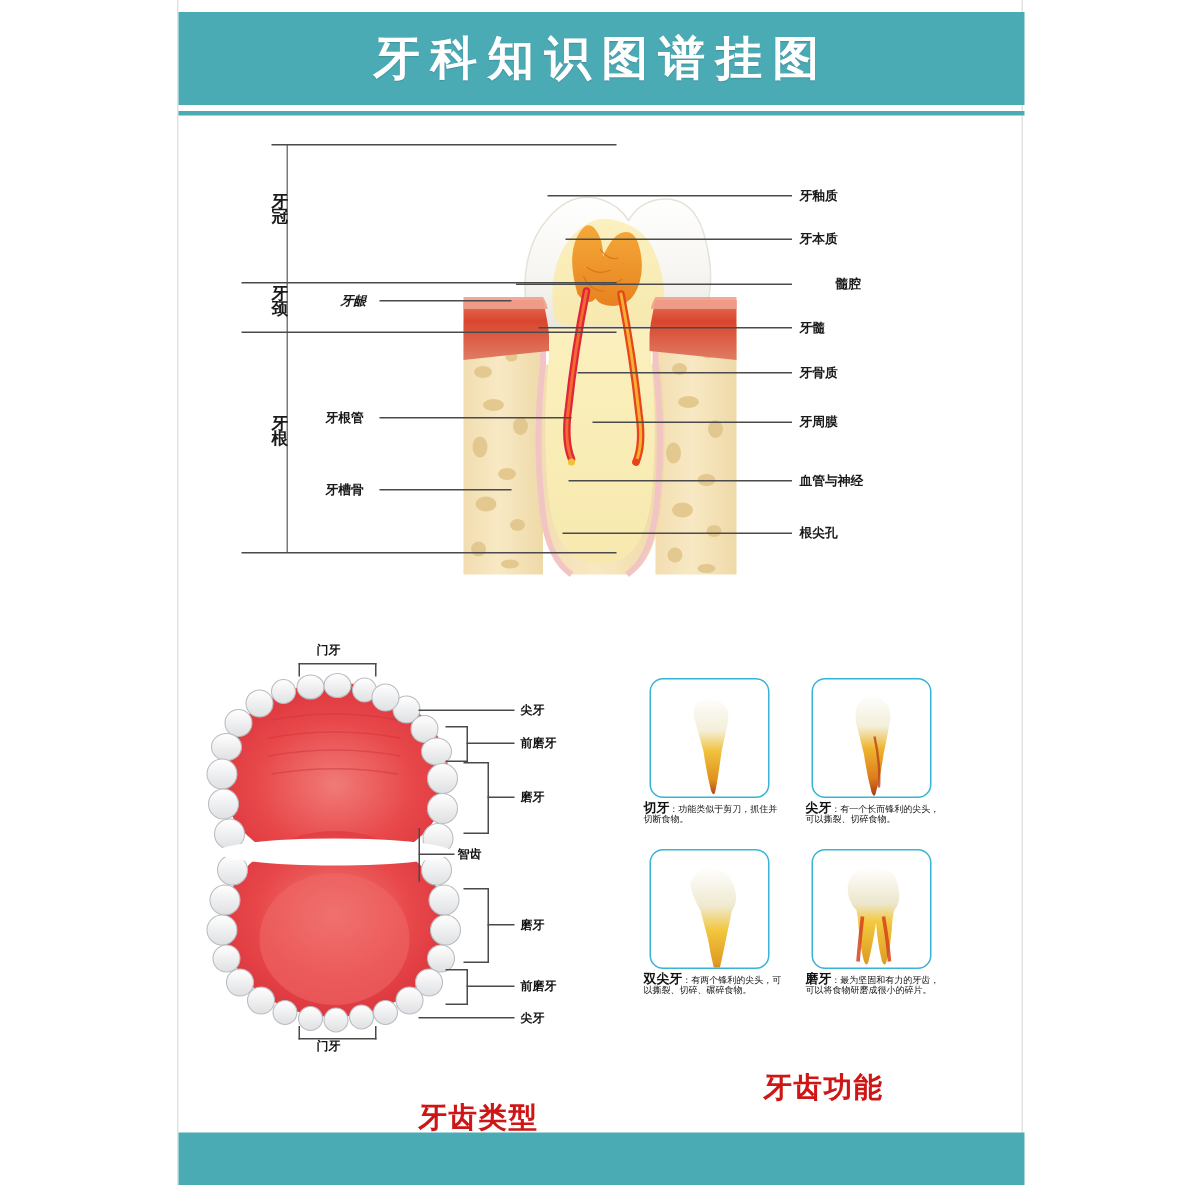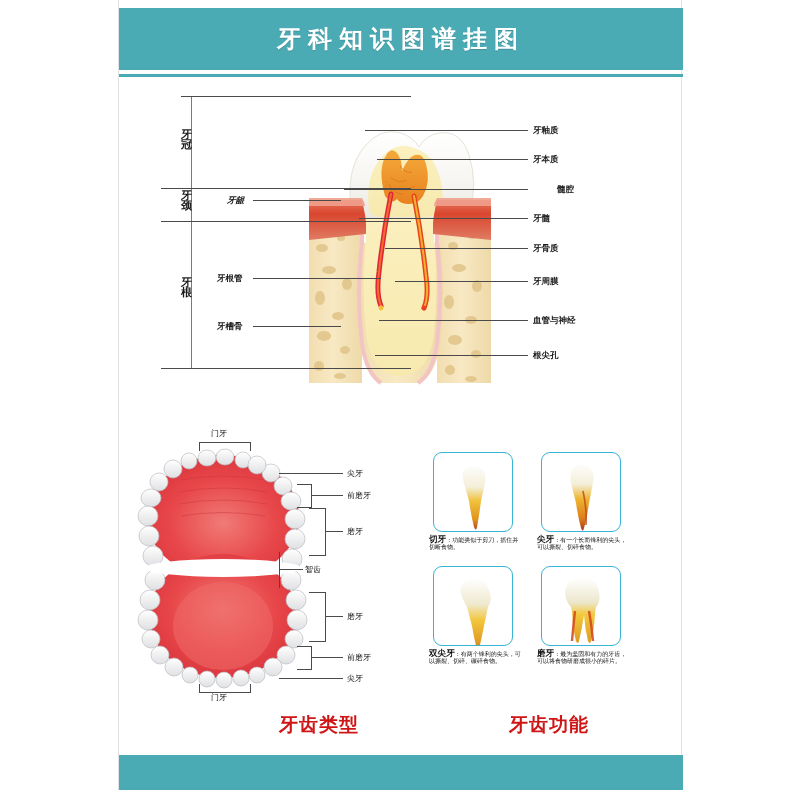--- a/index.html
+++ b/index.html
@@ -1,41 +1,41 @@
 <!DOCTYPE html>
 <html><head>
 <meta charset="utf-8">
 <style>
   html,body{margin:0;padding:0;}
   body{width:800px;height:800px;background:#ffffff;font-family:"DejaVu Sans","Liberation Sans",sans-serif;overflow:hidden;}
   #poster{position:absolute;left:118px;top:0px;width:564px;height:790px;background:#fff;
           border-left:1px solid #e2e2e2;border-right:1px solid #e2e2e2;box-sizing:border-box;}
   .hdr{position:absolute;left:0;top:8px;width:564px;height:62px;background:#4babb5;display:flex;align-items:center;justify-content:center;}
-  .hdr-title{color:#fff;font-size:24px;font-weight:bold;letter-spacing:7px;font-family:"DejaVu Sans","Liberation Sans",sans-serif;text-shadow:0 1px 1px rgba(0,0,0,.15);}
+  .hdr-title{color:#fff;font-size:31px;font-weight:bold;letter-spacing:7px;font-family:"DejaVu Sans","Liberation Sans",sans-serif;text-shadow:0 1px 1px rgba(0,0,0,.15);}
   .hdr-rule{position:absolute;left:0;top:74px;width:564px;height:3px;background:#4babb5;}
   .footer{position:absolute;left:0;bottom:0px;width:564px;height:35px;background:#4babb5;}
 
   .sec-cap{position:absolute;text-align:center;color:#cf1616;font-weight:bold;font-size:19px;
            font-family:"DejaVu Serif","Liberation Serif",serif;letter-spacing:1px;}
   #cap-anat{left:132px;top:398px;width:300px;}
-  #cap-types{left:70px;top:712px;width:260px;text-align:center;}
+  #cap-types{left:70px;top:732px;width:260px;text-align:center;}
   #cap-func{left:300px;top:712px;width:260px;}
 
   
   #anat{position:absolute;left:0px;top:88px;width:564px;height:300px;}
   .lbl{position:absolute;font-size:8.5px;font-weight:bold;color:#1a1a1a;white-space:nowrap;
        font-family:"DejaVu Sans","Liberation Sans",sans-serif;}
   .lbl-v{position:absolute;font-size:11px;font-weight:bold;color:#1a1a1a;width:11px;line-height:9.5px;
        text-align:center;font-family:"DejaVu Sans","Liberation Sans",sans-serif;}
   .ln{position:absolute;background:#4a4a4a;height:1px;}
   .lnv{position:absolute;background:#7a7a7a;width:1px;}
 
   
   #types{position:absolute;left:0px;top:440px;width:300px;height:260px;}
-  .tlbl{position:absolute;font-size:8px;font-weight:normal;color:#141414;white-space:nowrap;}
+  .tlbl{position:absolute;font-size:8px;font-weight:bold;color:#141414;white-space:nowrap;}
   .brk{position:absolute;border:1px solid #4a4a4a;border-left:none;}
   .brk-t{position:absolute;border:1px solid #4a4a4a;border-bottom:none;}
 
   
   #func{position:absolute;left:300px;top:448px;width:260px;height:250px;}
   .fcard{position:absolute;width:78px;height:78px;border:1.3px solid #37b4d6;border-radius:9px;background:#fff;}
   .fcap{position:absolute;width:92px;font-size:6px;color:#111;line-height:7.4px;}
   .fcap b{font-size:8.6px;}
 </style>
 </head>

